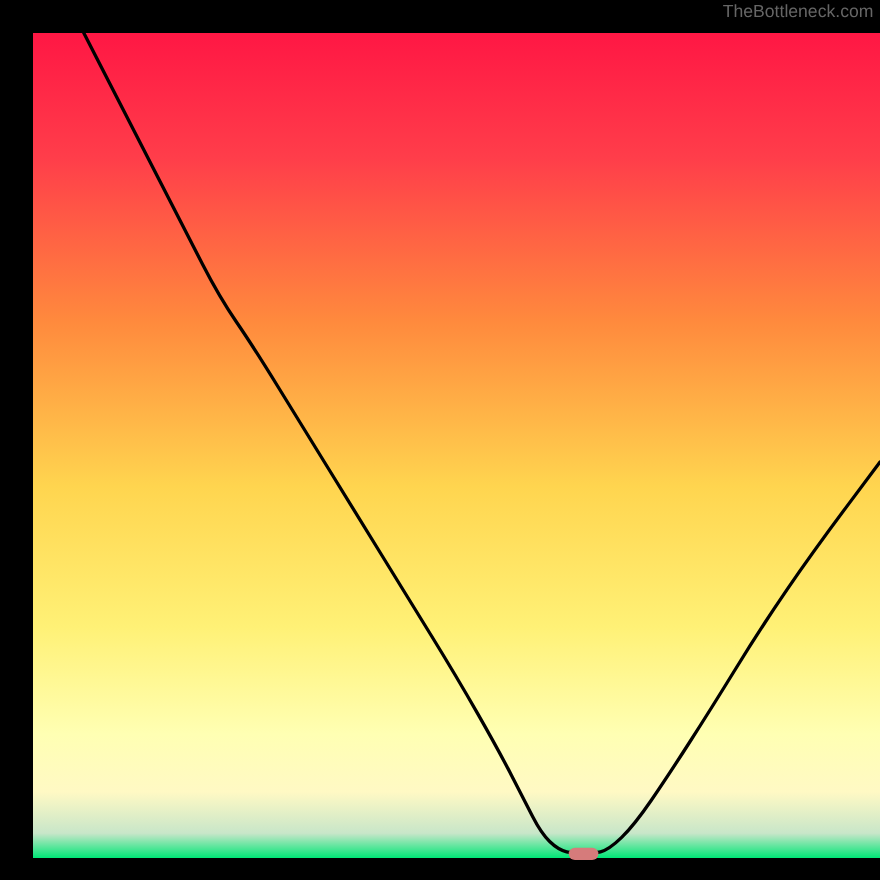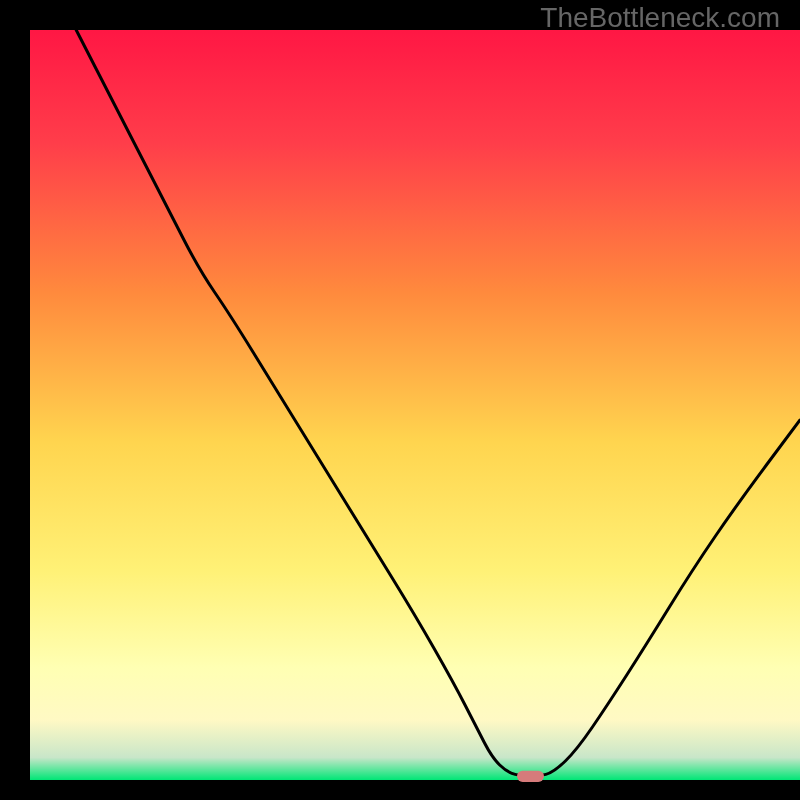--- a/index.html
+++ b/index.html
@@ -14,23 +14,23 @@
   .chart-container {
     position: absolute;
     top: 0;
     left: 0;
     width: 800px;
     height: 800px;
   }
   .watermark {
     position: absolute;
     top: 2px;
-    right: 20px;
+    right: 6px;
     color: #666;
-    font-size: 28px;
+    font-size: 16px;
     font-weight: 500;
     z-index: 10;
   }
   svg {
     display: block;
   }
 </style>
 </head>
 <body>
 

